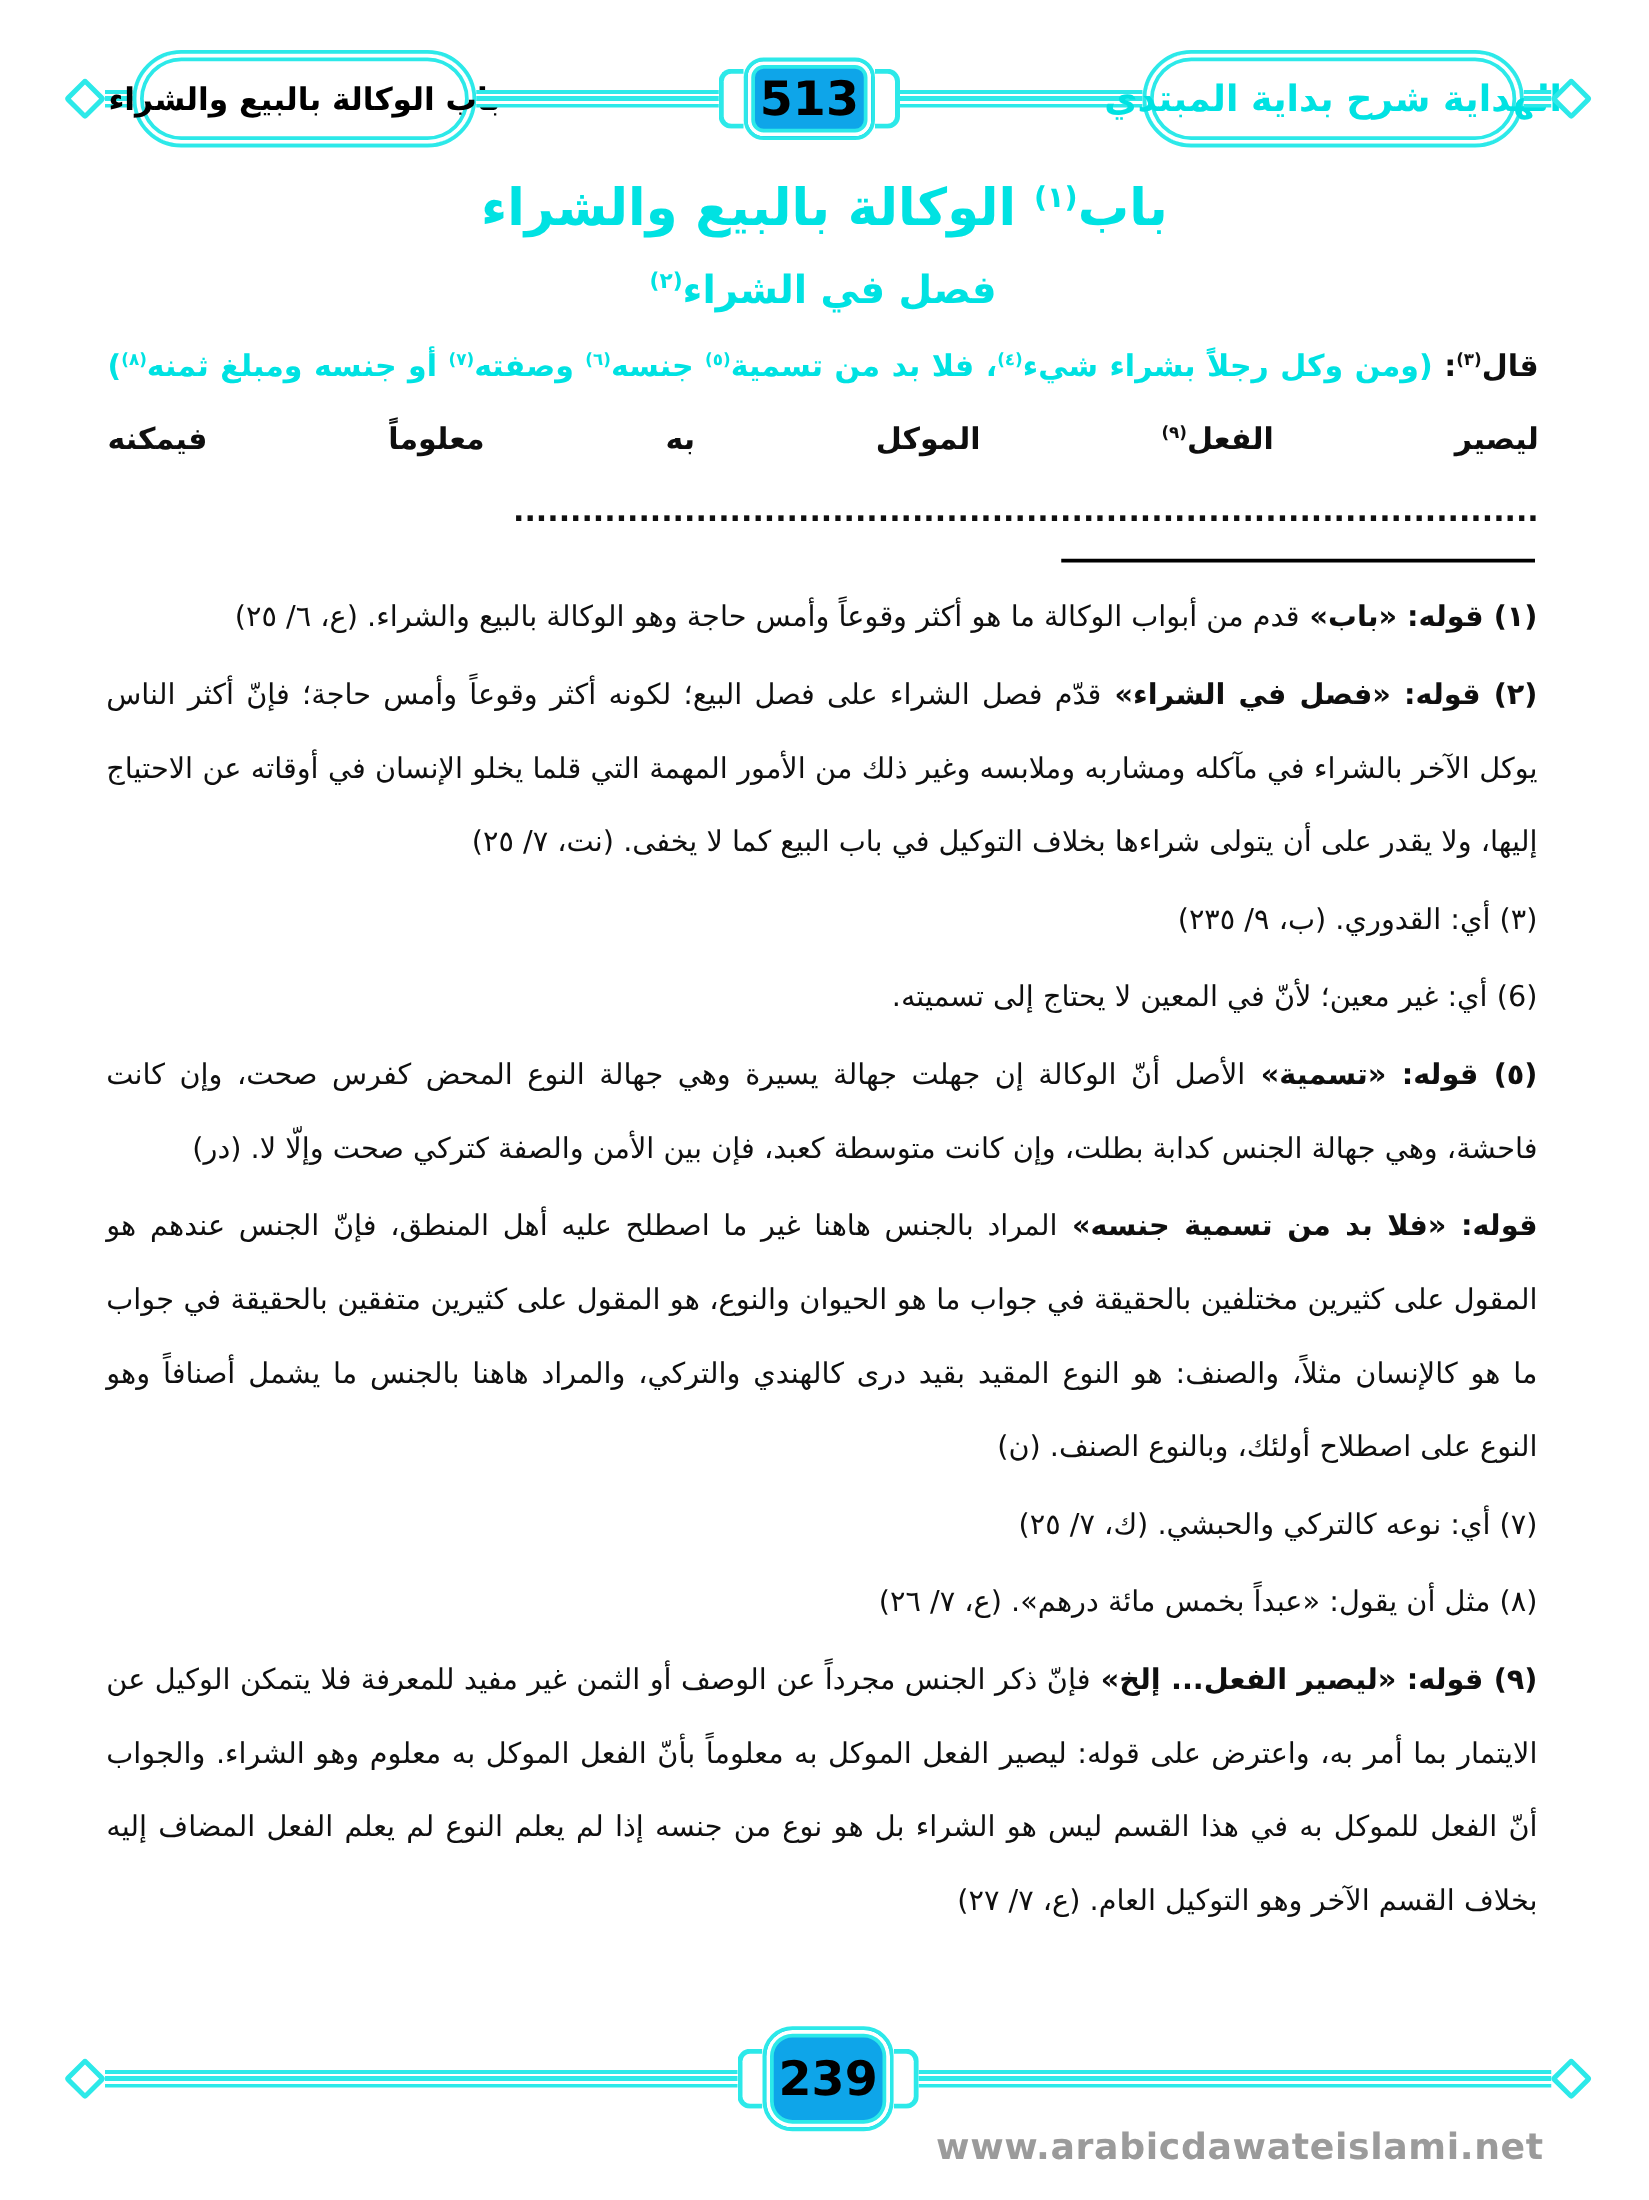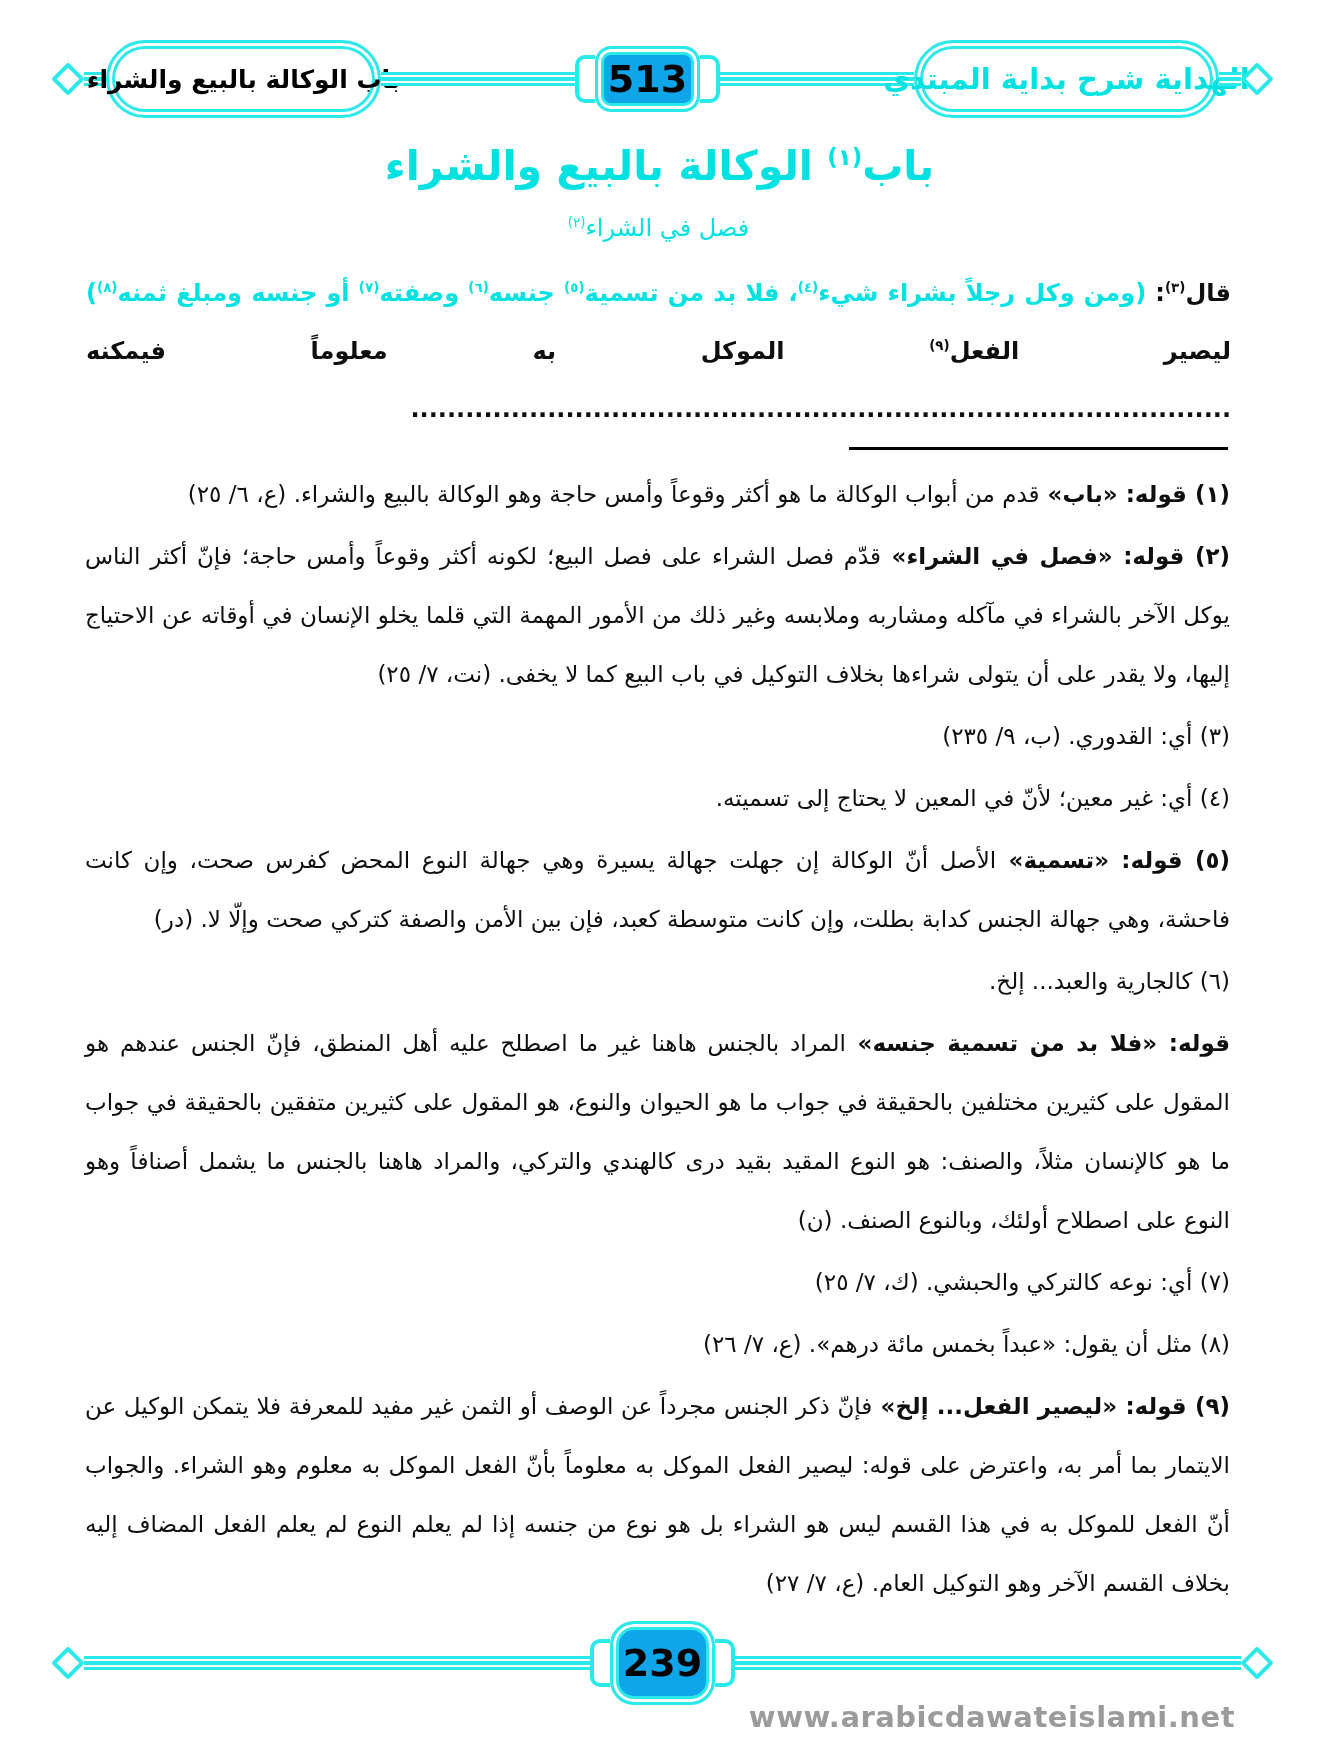--- a/index.html
+++ b/index.html
@@ -37,21 +37,21 @@
     border:3px solid var(--cyanb);border-radius:16px;background:#0ea5e9;padding:0 10px;
     box-shadow:inset 0 0 0 3px #fff, inset 0 0 0 6px var(--cyanb);}
   .pagebox span{font-size:38px;font-weight:bold;color:#000;}
   .pagebox-bottom{min-width:96px;height:84px;border-radius:24px;}
 
   
   .rtl{direction:rtl;unicode-bidi:embed;}
   .title1{position:absolute;top:142px;left:0;right:0;text-align:center;
     font-size:41px;font-weight:bold;color:var(--cyan);}
   .title2{position:absolute;top:214px;left:0;right:2px;text-align:center;
-    font-size:24px;font-weight:normal;color:var(--cyan);}
+    font-size:31px;font-weight:bold;color:var(--cyan);}
   .matn{position:absolute;top:264px;left:86px;right:88px;
     font-size:24px;font-weight:bold;line-height:58px;text-align:justify;color:var(--ink);}
   sup{font-size:0.56em;line-height:0;}
   .c-k{color:var(--ink);}
   .c-g{color:var(--cyan);}
   .b{font-weight:bold;}
 
   .fn-sep{position:absolute;top:447px;right:91px;width:379px;height:3px;background:#000;}
 
   .footnotes{position:absolute;top:462px;left:82px;right:86px;
@@ -90,23 +90,22 @@
   <div class="title2 rtl"><span class="c-g">فصل في الشراء</span><sup class="c-g">(٢)</sup></div>
 
   <div class="matn rtl"><span class="c-k">قال</span><sup class="c-k">(٣)</sup><span class="c-k">: </span><span class="c-g">(ومن وكل رجلاً بشراء شيء</span><sup class="c-g">(٤)</sup><span class="c-g">، فلا بد من تسمية</span><sup class="c-g">(٥)</sup><span class="c-g"> جنسه</span><sup class="c-g">(٦)</sup><span class="c-g"> وصفته</span><sup class="c-g">(٧)</sup><span class="c-g"> أو جنسه ومبلغ ثمنه</span><sup class="c-g">(٨)</sup><span class="c-g">) </span><span class="c-k">ليصير الفعل</span><sup class="c-k">(٩)</sup><span class="c-k"> الموكل به معلوماً فيمكنه </span><span class="c-k">..........................................................................................</span></div>
 
   <div class="fn-sep"></div>
 
   <div class="footnotes rtl">
       <p class="fn-para"><span class="b">(١) قوله: «باب» </span><span>قدم من أبواب الوكالة ما هو أكثر وقوعاً وأمس حاجة وهو الوكالة بالبيع والشراء. (ع، ٦/ ٢٥)</span></p>
       <p class="fn-para"><span class="b">(٢) قوله: «فصل في الشراء» </span><span>قدّم فصل الشراء على فصل البيع؛ لكونه أكثر وقوعاً وأمس حاجة؛ فإنّ أكثر الناس يوكل الآخر بالشراء في مآكله ومشاربه وملابسه وغير ذلك من الأمور المهمة التي قلما يخلو الإنسان في أوقاته عن الاحتياج إليها، ولا يقدر على أن يتولى شراءها بخلاف التوكيل في باب البيع كما لا يخفى. (نت، ٧/ ٢٥)</span></p>
       <p class="fn-para"><span>(٣) أي: القدوري. (ب، ٩/ ٢٣٥)</span></p>
-      <p class="fn-para"><span>(٤) أي: غير معين؛ لأنّ في المعين لا يحتاج إلى تسميته.</span></p>
+      <p class="fn-para"><span>(6) أي: غير معين؛ لأنّ في المعين لا يحتاج إلى تسميته.</span></p>
       <p class="fn-para"><span class="b">(٥) قوله: «تسمية» </span><span>الأصل أنّ الوكالة إن جهلت جهالة يسيرة وهي جهالة النوع المحض كفرس صحت، وإن كانت فاحشة، وهي جهالة الجنس كدابة بطلت، وإن كانت متوسطة كعبد، فإن بين الأمن والصفة كتركي صحت وإلّا لا. (در)</span></p>
-      <p class="fn-para"><span>(٦) كالجارية والعبد... إلخ.</span></p>
       <p class="fn-para"><span class="b">قوله: «فلا بد من تسمية جنسه» </span><span>المراد بالجنس هاهنا غير ما اصطلح عليه أهل المنطق، فإنّ الجنس عندهم هو المقول على كثيرين مختلفين بالحقيقة في جواب ما هو الحيوان والنوع، هو المقول على كثيرين متفقين بالحقيقة في جواب ما هو كالإنسان مثلاً، والصنف: هو النوع المقيد بقيد درى كالهندي والتركي، والمراد هاهنا بالجنس ما يشمل أصنافاً وهو النوع على اصطلاح أولئك، وبالنوع الصنف. (ن)</span></p>
       <p class="fn-para"><span>(٧) أي: نوعه كالتركي والحبشي. (ك، ٧/ ٢٥)</span></p>
       <p class="fn-para"><span>(٨) مثل أن يقول: «عبداً بخمس مائة درهم». (ع، ٧/ ٢٦)</span></p>
       <p class="fn-para"><span class="b">(٩) قوله: «ليصير الفعل... إلخ» </span><span>فإنّ ذكر الجنس مجرداً عن الوصف أو الثمن غير مفيد للمعرفة فلا يتمكن الوكيل عن الايتمار بما أمر به، واعترض على قوله: ليصير الفعل الموكل به معلوماً بأنّ الفعل الموكل به معلوم وهو الشراء. والجواب أنّ الفعل للموكل به في هذا القسم ليس هو الشراء بل هو نوع من جنسه إذا لم يعلم النوع لم يعلم الفعل المضاف إليه بخلاف القسم الآخر وهو التوكيل العام. (ع، ٧/ ٢٧)</span></p>
     </div>
 
   <div class="band footer-band">
     <div class="finial"></div>
     <div class="rule"></div>
     <div class="clamp clamp-open-right"></div>

